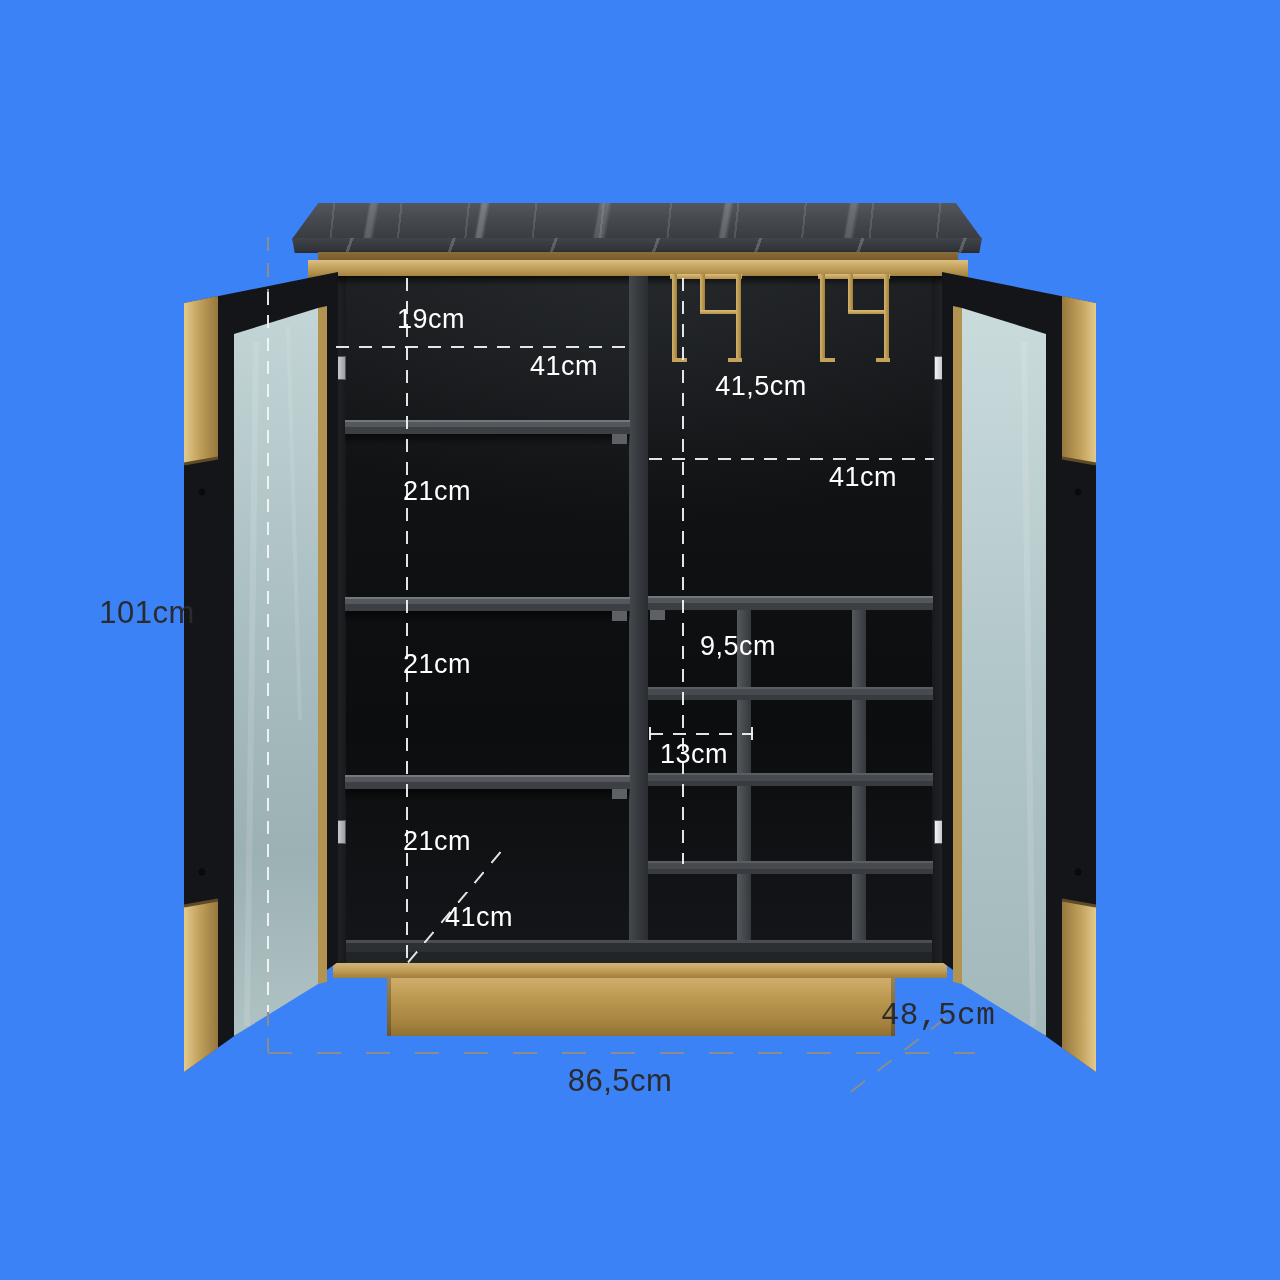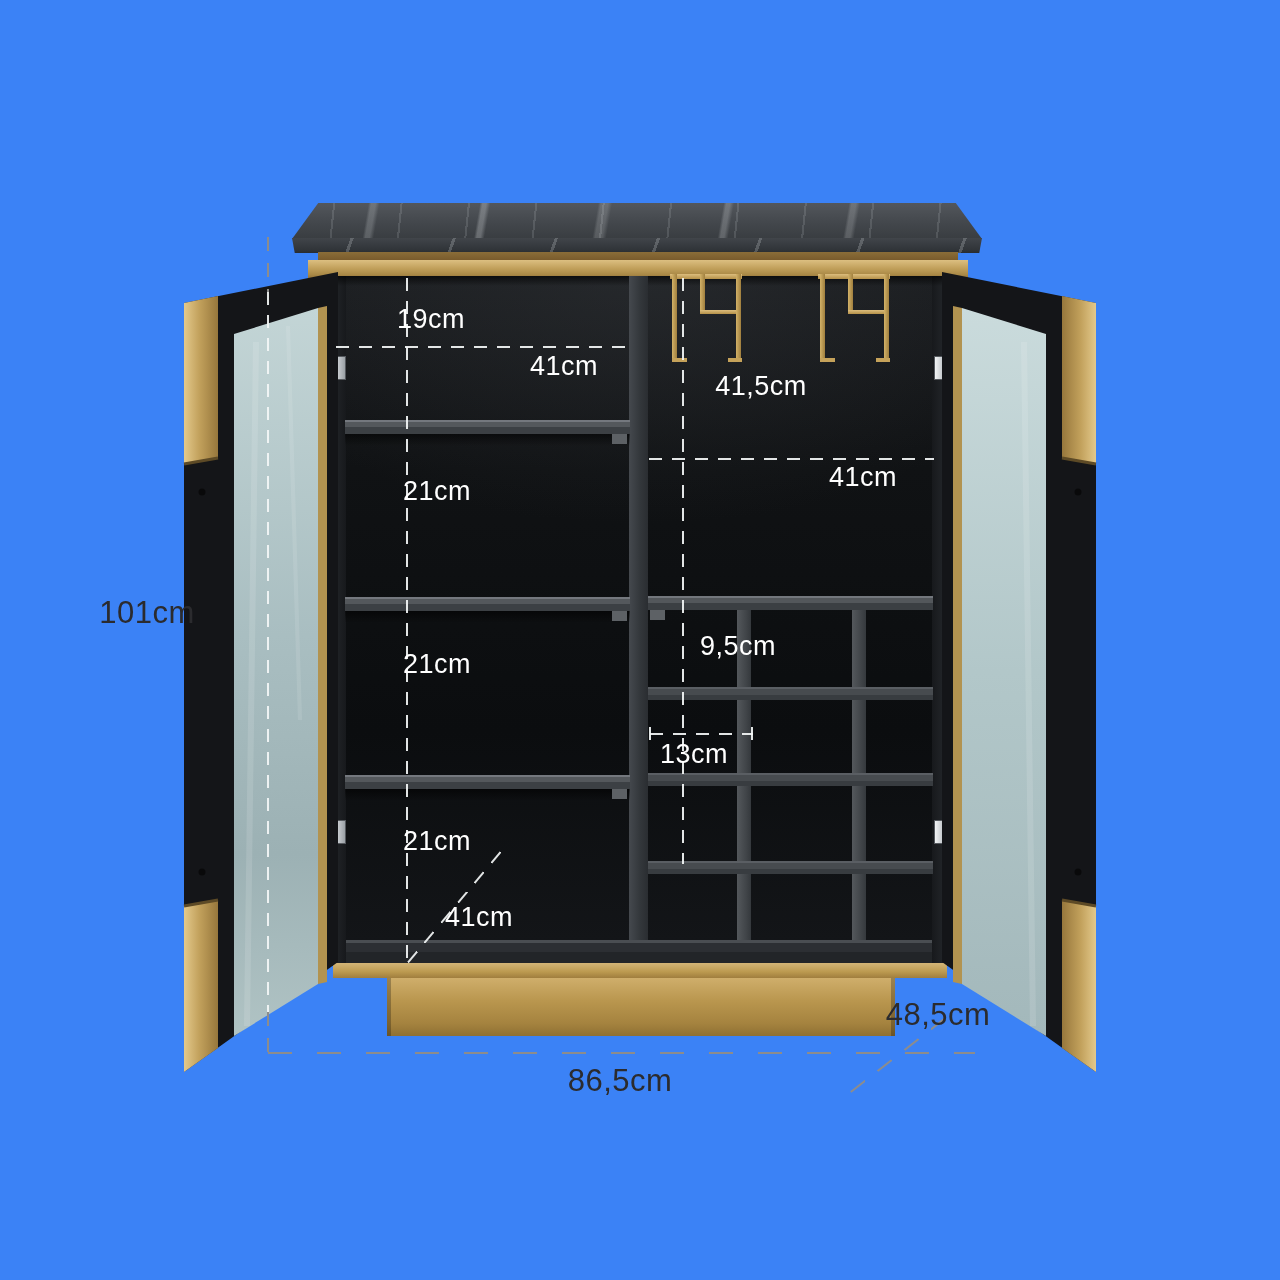--- a/index.html
+++ b/index.html
@@ -220,15 +220,15 @@
   <span class="lbl" style="left:761px;top:386px;">41,5cm</span>
   <span class="lbl" style="left:863px;top:477px;">41cm</span>
   <span class="lbl" style="left:437px;top:491px;">21cm</span>
   <span class="lbl" style="left:437px;top:664px;">21cm</span>
   <span class="lbl" style="left:714px;top:646px;margin-left:24px;">9,5cm</span>
   <span class="lbl" style="left:694px;top:754px;">13cm</span>
   <span class="lbl" style="left:437px;top:841px;">21cm</span>
   <span class="lbl" style="left:479px;top:917px;">41cm</span>
   <span class="lbl lbl-dark" style="left:147px;top:613px;">101cm</span>
   <span class="lbl lbl-dark" style="left:620px;top:1081px;text-align:right;">86,5cm</span>
-  <span class="lbl lbl-dark" style="left:938px;top:1015px;">48,5cm</span>
+  <span class="lbl lbl-dark" style="left:938px;top:1015px;font-family:Liberation Mono, monospace;">48,5cm</span>
 
 </div>
 
 </body></html>

